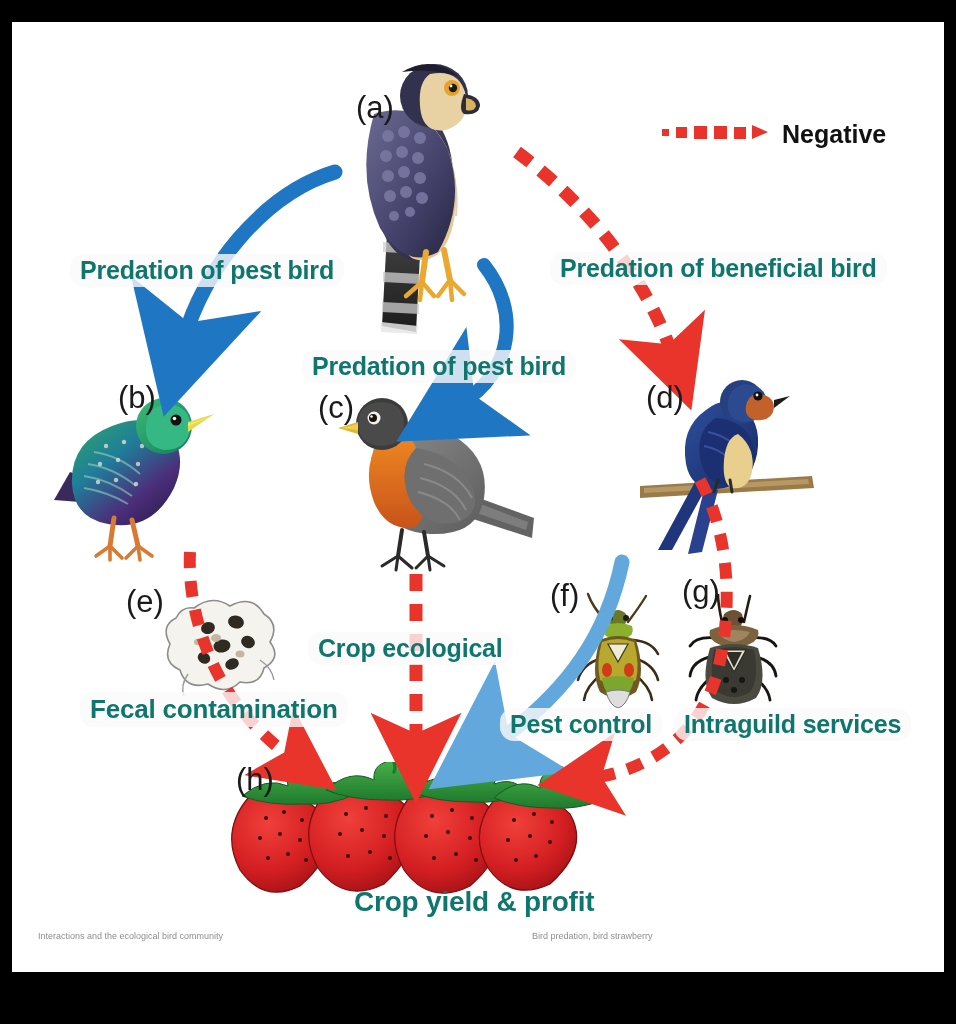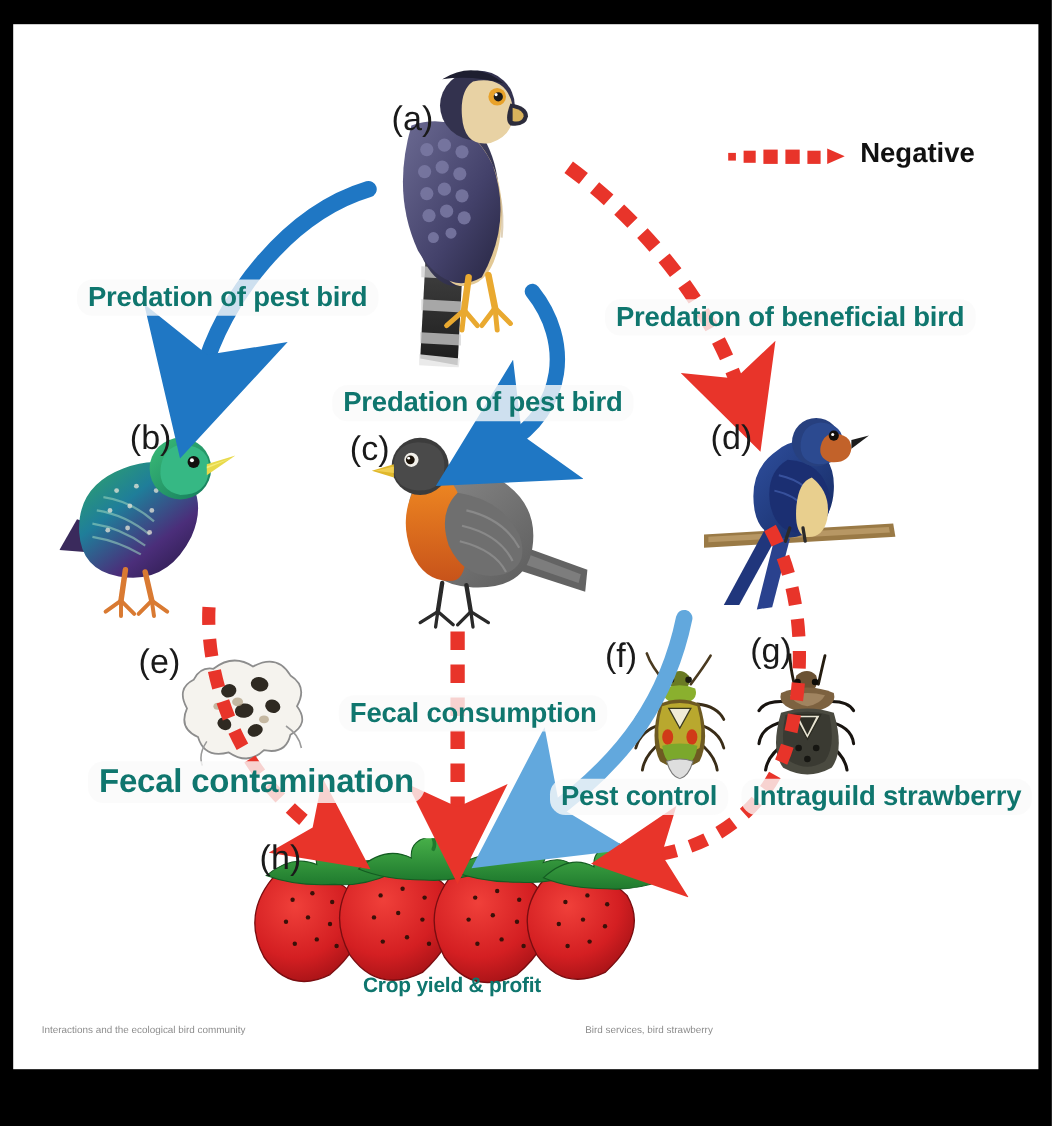--- a/index.html
+++ b/index.html
@@ -60,21 +60,21 @@
     position: absolute;
     left: 648px;
     top: 98px;
     width: 248px;
     height: 82px;
   }
   .legend-row {
     position: absolute;
     height: 34px;
     display: flex;
-    align-items: flex-end;
+    align-items: flex-start;
   }
   .legend-label {
     font-size: 25px;
     font-weight: bold;
     color: #111111;
     margin-left: 14px;
     white-space: nowrap;
   }
   .caption-strip {
     position: absolute;
@@ -550,33 +550,33 @@
     <span class="panel-letter" style="left:106px; top:358px;">(b)</span>
     <span class="panel-letter" style="left:306px; top:368px;">(c)</span>
     <span class="panel-letter" style="left:634px; top:358px;">(d)</span>
     <span class="panel-letter" style="left:114px; top:562px;">(e)</span>
     <span class="panel-letter" style="left:538px; top:556px;">(f)</span>
     <span class="panel-letter" style="left:670px; top:552px;">(g)</span>
     <span class="panel-letter" style="left:224px; top:740px;">(h)</span>
 
     <span class="label-text" style="left:58px; top:232px; font-size:25px;">Predation of pest bird</span>
 
-    <span class="label-text" style="left:538px; top:230px; font-size:25px;margin-top:20px;">Predation of beneficial bird</span>
+    <span class="label-text" style="left:538px; top:230px; font-size:25px;">Predation of beneficial bird</span>
 
     <span class="label-text" style="left:290px; top:328px; font-size:25px;">Predation of pest bird</span>
 
-    <span class="label-text" style="left:68px; top:670px; font-size:30px;">Fecal contamination</span>
-
-    <span class="label-text" style="left:296px; top:610px; font-size:25px;">Fecal consumption</span>
+    <span class="label-text" style="left:68px; top:670px; font-size:26px;">Fecal contamination</span>
+
+    <span class="label-text" style="left:296px; top:610px; font-size:25px;">Crop ecological</span>
 
     <span class="label-text" style="left:488px; top:686px; font-size:25px;">Pest control</span>
 
-    <span class="label-text" style="left:662px; top:686px; font-size:25px;">Intraguild strawberry</span>
-
-    <span class="label-text" style="left:308px; top:862px; font-size:19px; background:transparent;">Crop yield &amp; profit</span>
+    <span class="label-text" style="left:662px; top:686px; font-size:25px;">Intraguild services</span>
+
+    <span class="label-text" style="left:332px; top:862px; font-size:28px; background:transparent;">Crop yield &amp; profit</span>
 
   </div>
 </div>
 
 <div class="caption-strip">
   <span class="caption-text" style="left:26px; top:6px;">Interactions and the ecological bird community</span>
-  <span class="caption-text" style="left:520px; top:6px;">Bird services, bird strawberry</span>
+  <span class="caption-text" style="left:520px; top:6px;">Bird predation, bird strawberry</span>
 </div>
 
 </body></html>

